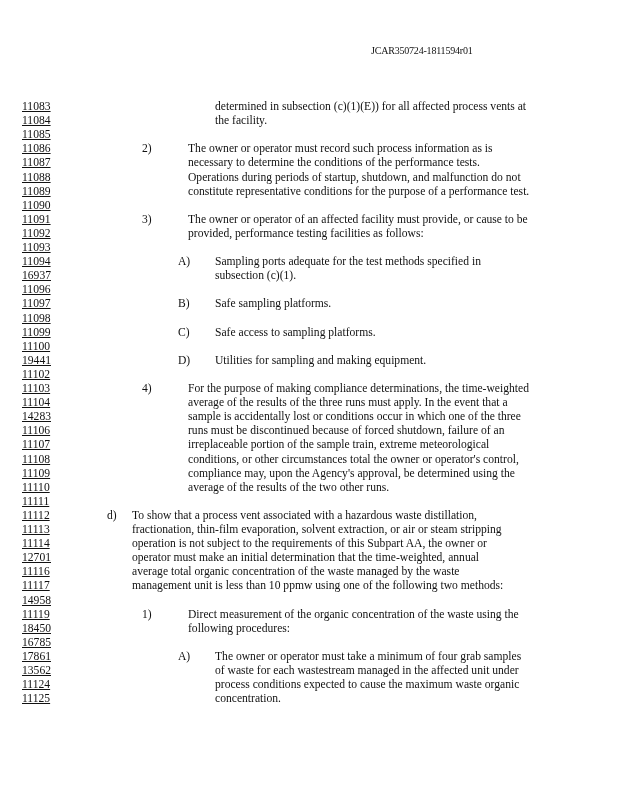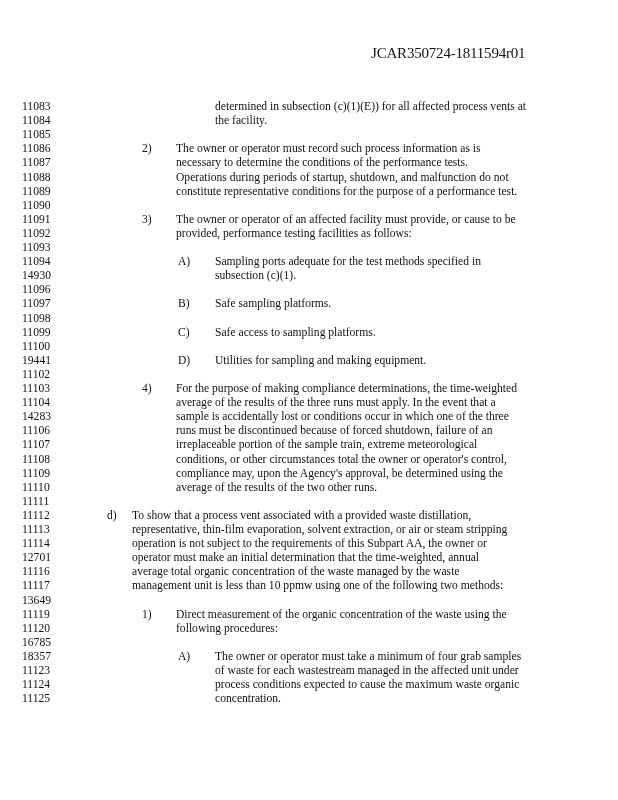--- a/index.html
+++ b/index.html
@@ -3,32 +3,32 @@
 <meta charset="utf-8">
 <style>
   html, body { margin: 0; padding: 0; background: #ffffff; }
   body {
     width: 618px; height: 800px; position: relative; overflow: hidden;
     font-family: "Liberation Serif", "DejaVu Serif", serif;
     font-size: 11.6px; color: #111;
   }
   .header {
     position: absolute; left: 371px; top: 45px;
-    font-size: 15px; letter-spacing: -0.2px;
+    font-size: 10px; letter-spacing: -0.2px;
   }
   .line {
     position: absolute; left: 0; height: 14px; line-height: 14px; white-space: nowrap;
   }
-  .ln { position: absolute; left: 22px; top: 0; }
+  .ln { position: absolute; left: 22px; top: 0; text-decoration: underline; }
   .lbl { position: absolute; top: 0; }
   .txt { position: absolute; top: 0; }
   .x-d-lbl { left: 107px; }
   .x-d-txt { left: 132px; }
   .x-n-lbl { left: 142px; }
-  .x-n-txt { left: 176px; }
+  .x-n-txt { left: 188px; }
   .x-a-lbl { left: 178px; }
   .x-a-txt { left: 215px; }
 </style>
 </head>
 <body>
 
 <div class="header">JCAR350724-1811594r01</div>
 
 <div id="doc-body">
     <div class="line" style="top: 100px;">
@@ -73,21 +73,21 @@
     </div>
     <div class="line" style="top: 241px;">
       <span class="ln">11093</span>
     </div>
     <div class="line" style="top: 255.1px;">
       <span class="ln">11094</span>
       <span class="lbl x-a-lbl">A)</span>
       <span class="txt x-a-txt">Sampling ports adequate for the test methods specified in</span>
     </div>
     <div class="line" style="top: 269.2px;">
-      <span class="ln">14930</span>
+      <span class="ln">16937</span>
       <span class="txt x-a-txt">subsection (c)(1).</span>
     </div>
     <div class="line" style="top: 283.3px;">
       <span class="ln">11096</span>
     </div>
     <div class="line" style="top: 297.4px;">
       <span class="ln">11097</span>
       <span class="lbl x-a-lbl">B)</span>
       <span class="txt x-a-txt">Safe sampling platforms.</span>
     </div>
@@ -142,64 +142,64 @@
     <div class="line" style="top: 480.7px;">
       <span class="ln">11110</span>
       <span class="txt x-n-txt">average of the results of the two other runs.</span>
     </div>
     <div class="line" style="top: 494.8px;">
       <span class="ln">11111</span>
     </div>
     <div class="line" style="top: 508.9px;">
       <span class="ln">11112</span>
       <span class="lbl x-d-lbl">d)</span>
-      <span class="txt x-d-txt">To show that a process vent associated with a provided waste distillation,</span>
+      <span class="txt x-d-txt">To show that a process vent associated with a hazardous waste distillation,</span>
     </div>
     <div class="line" style="top: 523px;">
       <span class="ln">11113</span>
-      <span class="txt x-d-txt">representative, thin-film evaporation, solvent extraction, or air or steam stripping</span>
+      <span class="txt x-d-txt">fractionation, thin-film evaporation, solvent extraction, or air or steam stripping</span>
     </div>
     <div class="line" style="top: 537.1px;">
       <span class="ln">11114</span>
       <span class="txt x-d-txt">operation is not subject to the requirements of this Subpart AA, the owner or</span>
     </div>
     <div class="line" style="top: 551.2px;">
       <span class="ln">12701</span>
       <span class="txt x-d-txt">operator must make an initial determination that the time-weighted, annual</span>
     </div>
     <div class="line" style="top: 565.3px;">
       <span class="ln">11116</span>
       <span class="txt x-d-txt">average total organic concentration of the waste managed by the waste</span>
     </div>
     <div class="line" style="top: 579.4px;">
       <span class="ln">11117</span>
       <span class="txt x-d-txt">management unit is less than 10 ppmw using one of the following two methods:</span>
     </div>
     <div class="line" style="top: 593.5px;">
-      <span class="ln">13649</span>
+      <span class="ln">14958</span>
     </div>
     <div class="line" style="top: 607.6px;">
       <span class="ln">11119</span>
       <span class="lbl x-n-lbl">1)</span>
       <span class="txt x-n-txt">Direct measurement of the organic concentration of the waste using the</span>
     </div>
     <div class="line" style="top: 621.7px;">
-      <span class="ln">11120</span>
+      <span class="ln">18450</span>
       <span class="txt x-n-txt">following procedures:</span>
     </div>
     <div class="line" style="top: 635.8px;">
       <span class="ln">16785</span>
     </div>
     <div class="line" style="top: 649.9px;">
-      <span class="ln">18357</span>
+      <span class="ln">17861</span>
       <span class="lbl x-a-lbl">A)</span>
       <span class="txt x-a-txt">The owner or operator must take a minimum of four grab samples</span>
     </div>
     <div class="line" style="top: 664px;">
-      <span class="ln">11123</span>
+      <span class="ln">13562</span>
       <span class="txt x-a-txt">of waste for each wastestream managed in the affected unit under</span>
     </div>
     <div class="line" style="top: 678.1px;">
       <span class="ln">11124</span>
       <span class="txt x-a-txt">process conditions expected to cause the maximum waste organic</span>
     </div>
     <div class="line" style="top: 692.2px;">
       <span class="ln">11125</span>
       <span class="txt x-a-txt">concentration.</span>
     </div>

